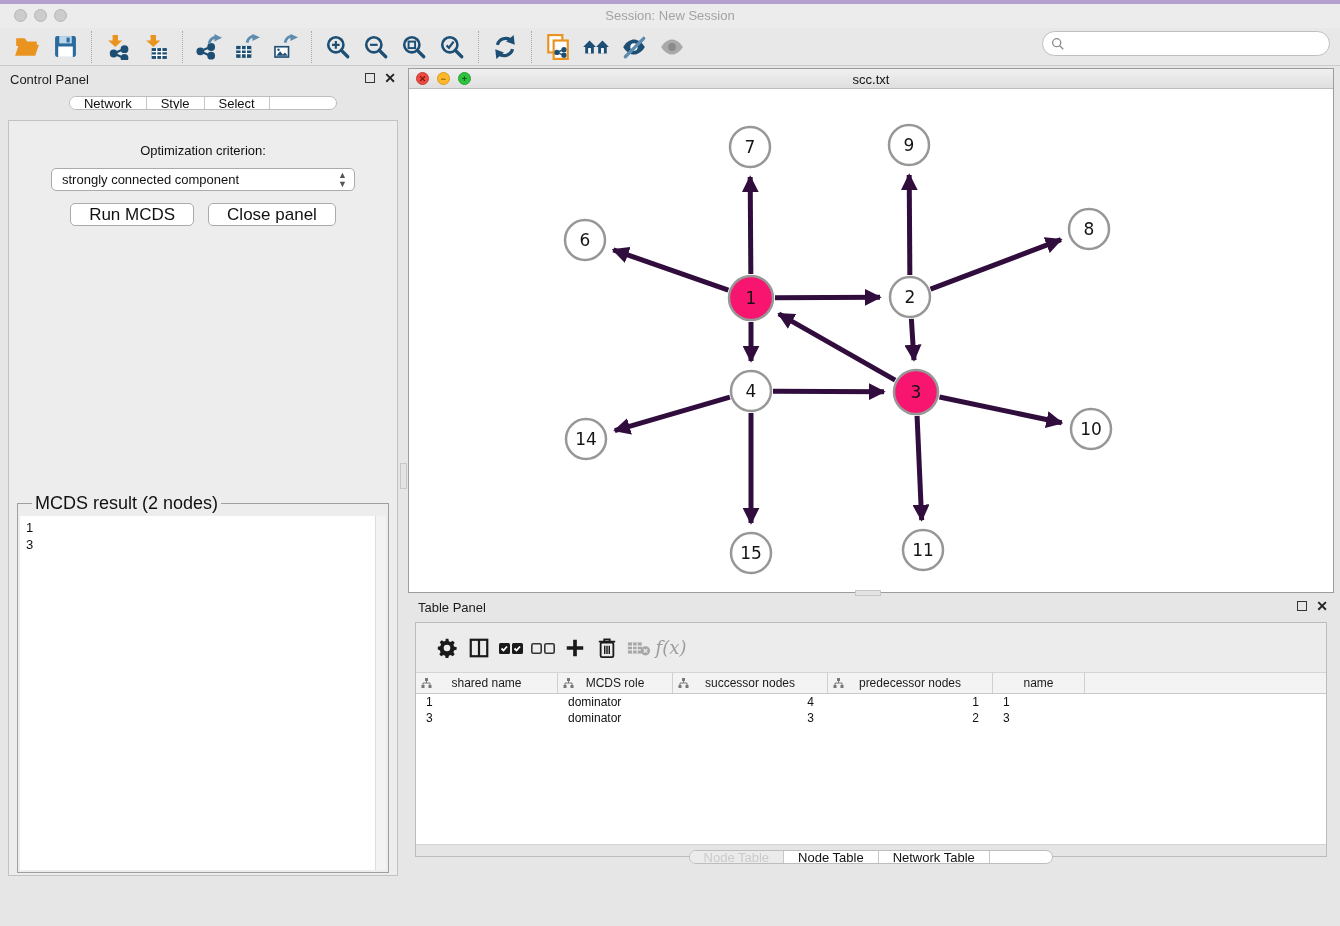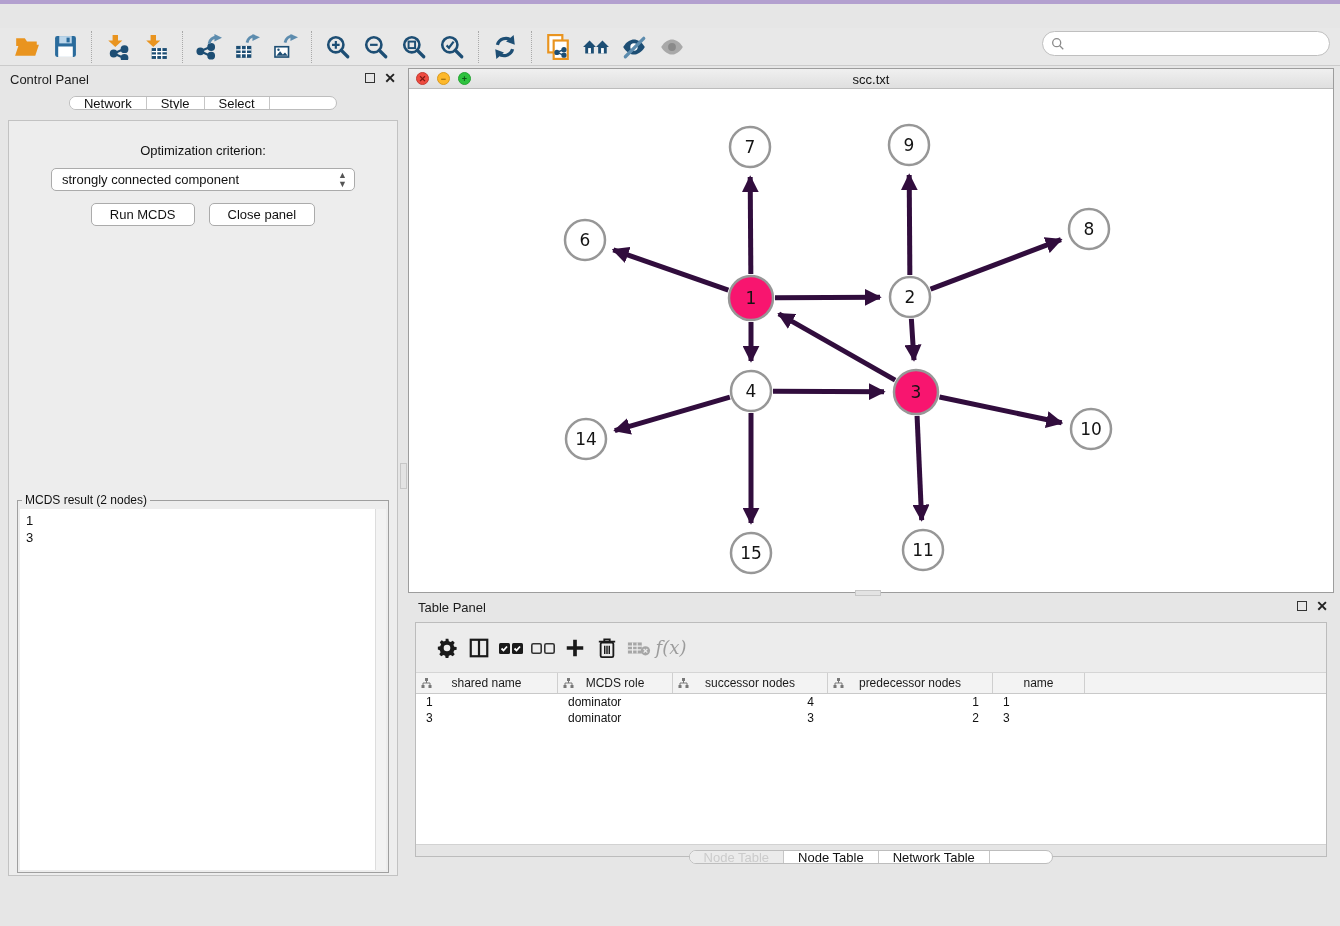--- a/index.html
+++ b/index.html
@@ -40,24 +40,24 @@
   .seg .tab.sel { background:#ebebeb; color:#cbcbcb; }
   .cp-tabs { text-align:center; margin-top:2px; }
   .cp-body { position:absolute; left:4px; right:4px; top:52px; bottom:14px;
              border:1px solid #c2c2c2; background:#ededed; }
   .opt-label { text-align:center; margin-top:22px; font-size:13px; color:#111; }
   .combo { position:relative; margin:10px 42px 0; height:23px; background:#fff; border:1px solid #ababab;
            border-radius:5px; font-size:13px; color:#111; display:flex; align-items:center; padding-left:10px; }
   .combo .arrows { position:absolute; right:7px; top:2px; font-size:9px; color:#555; line-height:9px; text-align:center; }
   .btn-row { display:flex; justify-content:center; gap:14px; margin-top:12px; }
   .pbtn { height:23px; background:#fff; border:1px solid #ababab; border-radius:5px;
-          font-size:13px; color:#111; padding:0 18px; display:flex; align-items:center; }
+          font-size:17px; color:#111; padding:0 18px; display:flex; align-items:center; }
   fieldset.result { position:absolute; left:8px; right:8px; top:372px; height:380px;
                     border:1px solid #9f9f9f; margin:0; padding:2px; background:transparent; }
-  fieldset.result legend { font-size:12px; color:#111; padding:0 3px; margin-left:2px; }
+  fieldset.result legend { font-size:18px; color:#111; padding:0 3px; margin-left:12px; }
   .result-area { position:relative; width:100%; height:100%; background:#fff; }
   .result-text { padding:3px 0 0 6px; font-size:13px; color:#111; line-height:17px; }
   .result-scroll { position:absolute; right:0; top:0; width:11px; height:100%; background:#f3f3f3; border-left:1px solid #ddd; }
 
   
   .net-window { position:absolute; left:408px; top:68px; width:926px; height:525px;
                 background:#fff; border:1px solid #9d9d9d; }
   .net-titlebar { position:relative; height:20px; background:linear-gradient(#f0f0f0,#dfdfdf);
                   border-bottom:1px solid #bcbcbc; }
   .net-title { position:absolute; left:0; top:3px; width:100%; text-align:center; font-size:13px; color:#111; }
@@ -103,20 +103,28 @@
   .mem-dot { width:11px; height:11px; border-radius:50%; background:#258a3e; }
 
   svg text { font-family:"DejaVu Sans", sans-serif; }
 </style>
 </head>
 <body>
 
 <div class="app">
 
   <div class="top-accent"></div>
+  <div class="titlebar">
+    <div class="tl-group">
+      <div class="tl"></div>
+      <div class="tl"></div>
+      <div class="tl"></div>
+    </div>
+    <div class="win-title">Session: New Session</div>
+  </div>
 
   <div class="toolbar">
     <div class="tbtn">
       <svg width="26" height="26" viewBox="0 0 24 24">
           <path d="M2 4h8l2 3h9v4H2z" fill="#e9941f"></path>
           <path d="M1 20l3.4-10H23l-3.4 10z" fill="#e9941f"></path>
         </svg>
     </div>
     <div class="tbtn">
       <svg width="25" height="25" viewBox="0 0 24 24">

